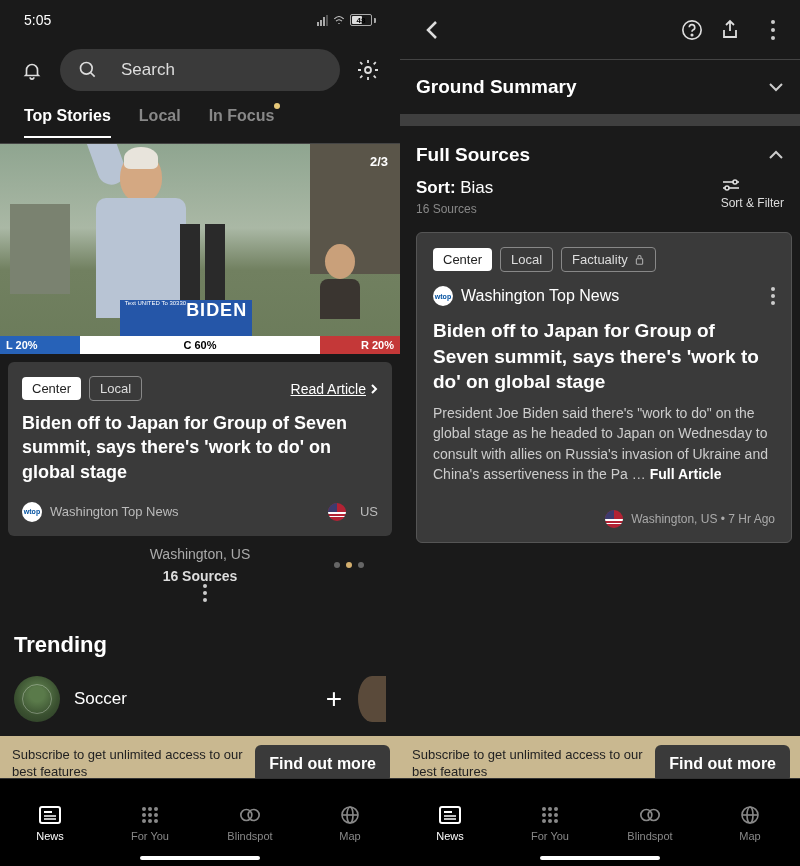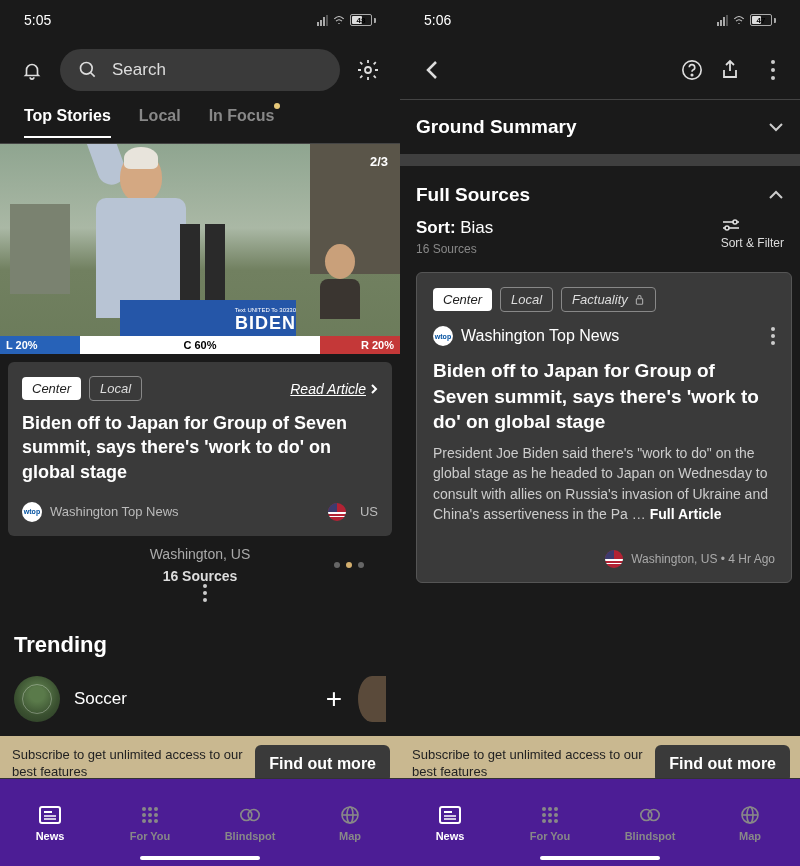--- a/index.html
+++ b/index.html
@@ -14,21 +14,21 @@
   .bar1 { height: 4px; } .bar2 { height: 6px; } .bar3 { height: 9px; } .bar4 { height: 11px; background: #555; }
   .wifi-ic { width: 14px; height: 14px; }
   .batt { display: flex; align-items: center; gap: 2px; }
   .batt-shell { width: 22px; height: 12px; border: 1px solid #aaa; border-radius: 2px; position: relative; display: flex; align-items: center; justify-content: center; font-size: 8px; color: #000; font-weight: 600; }
   .batt-fill { position: absolute; left: 1px; top: 1px; bottom: 1px; background: #ddd; border-radius: 1px; }
   .batt-tip { width: 2px; height: 5px; background: #aaa; border-radius: 0 1px 1px 0; }
 
   
   .header { height: 60px; display: flex; align-items: center; padding: 0 16px; gap: 12px; }
   .icon-btn { width: 32px; height: 32px; display: flex; align-items: center; justify-content: center; color: #ddd; }
-  .searchbar { flex: 1; height: 42px; background: #3a3a3a; border-radius: 21px; display: flex; align-items: center; padding: 0 18px; gap: 14px; color: #ddd; font-size: 17px; }
+  .searchbar { flex: 1; height: 42px; background: #3a3a3a; border-radius: 21px; display: flex; align-items: center; padding: 0 18px; gap: 23px; color: #ddd; font-size: 17px; }
   .search-placeholder { color: #ddd; }
 
   
   .tabs { height: 44px; display: flex; align-items: center; padding: 0 24px; gap: 28px; border-bottom: 1px solid #444; font-size: 16px; font-weight: 600; }
   .tab { color: #888; position: relative; padding-bottom: 12px; }
   .tab.active { color: #fff; }
   .tab.active::after { content: ""; position: absolute; left: 0; right: 0; bottom: -1px; height: 2px; background: #fff; }
   .tab-dot { width: 6px; height: 6px; border-radius: 50%; background: #e6c879; position: absolute; top: -4px; right: -6px; }
 
   
@@ -39,31 +39,31 @@
   .person { position: absolute; left: 120px; top: 8px; }
   .head { width: 42px; height: 50px; background: #d4a882; border-radius: 50% 50% 45% 45%; position: relative; }
   .hair { position: absolute; top: -5px; left: 4px; right: 4px; height: 22px; background: #e8e4dc; border-radius: 50% 50% 20% 20%; }
   .torso { width: 90px; height: 120px; background: #b8c4d4; border-radius: 10px 10px 0 0; position: relative; left: -24px; top: -4px; }
   .arm { position: absolute; left: -30px; top: -38px; width: 28px; height: 72px; background: #b8c4d4; border-radius: 14px; transform: rotate(-20deg); }
   .podium { position: absolute; left: 180px; bottom: 50px; width: 20px; height: 80px; background: #2a2a2a; }
   .podium2 { position: absolute; left: 205px; bottom: 50px; width: 20px; height: 80px; background: #2a2a2a; }
   .person2 { position: absolute; right: 40px; bottom: 40px; width: 40px; height: 70px; }
   .head2 { width: 30px; height: 35px; background: #c9a07a; border-radius: 50%; margin: 0 auto; }
   .torso2 { width: 40px; height: 40px; background: #3a3530; border-radius: 8px 8px 0 0; }
-  .banner { position: absolute; bottom: 14px; left: 120px; width: 176px; height: 40px; background: #2556a8; color: #fff; display: flex; flex-direction: column; align-items: flex-end; justify-content: center; font-size: 6px; }
+  .banner { position: absolute; bottom: 14px; left: 120px; width: 132px; height: 40px; background: #2556a8; color: #fff; display: flex; flex-direction: row; align-items: flex-start; justify-content: center; font-size: 6px; }
   .banner-big { font-size: 18px; font-weight: 900; letter-spacing: 1px; }
   .counter { position: absolute; top: 10px; right: 12px; color: #fff; font-size: 13px; font-weight: 600; }
   .bias-bar { position: absolute; bottom: 0; left: 0; right: 0; height: 18px; display: flex; font-size: 11px; font-weight: 700; color: #fff; }
   .bias-l { background: #2762b8; width: 20%; display: flex; align-items: center; padding-left: 6px; }
   .bias-c { background: #fff; color: #000; width: 60%; display: flex; align-items: center; justify-content: center; }
   .bias-r { background: #c43838; width: 20%; display: flex; align-items: center; justify-content: flex-end; padding-right: 6px; }
 
   
   .card { margin: 8px 8px 0 8px; background: #3a3a3a; border-radius: 6px; padding: 14px; }
-  .pill-row { display: flex; align-items: center; gap: 8px; font-style: italic; }
+  .pill-row { display: flex; align-items: center; gap: 8px; }
   .pill { padding: 4px 10px; border-radius: 4px; font-size: 13px; font-weight: 500; }
   .pill-white { background: #fff; color: #222; }
   .pill-outline { border: 1px solid #888; color: #ddd; }
   .read-link { margin-left: auto; color: #fff; font-size: 14px; font-weight: 500; text-decoration: underline; display: flex; align-items: center; gap: 4px; }
   .card-title { color: #fff; font-size: 18px; font-weight: 700; margin-top: 10px; line-height: 1.35; }
   .source-row { display: flex; align-items: center; gap: 8px; margin-top: 18px; }
   .src-icon { width: 20px; height: 20px; border-radius: 50%; background: #fff; display: flex; align-items: center; justify-content: center; font-size: 7px; font-weight: 700; color: #0050a0; }
   .src-name { color: #bbb; font-size: 13px; }
   .flag { width: 18px; height: 18px; border-radius: 50%; background: linear-gradient(to bottom, #b22234 0%, #b22234 50%, #fff 50%, #fff 60%, #b22234 60%, #b22234 70%, #fff 70%, #fff 80%, #b22234 80%); position: relative; margin-left: auto; overflow: hidden; }
   .flag::before { content: ""; position: absolute; left: 0; top: 0; width: 50%; height: 50%; background: #3c3b6e; }
@@ -86,21 +86,21 @@
   .trend-name { color: #fff; font-size: 17px; }
   .plus-btn { margin-left: auto; color: #fff; font-size: 28px; font-weight: 300; }
   .trend-peek { width: 28px; height: 46px; background: #5a4a3a; border-radius: 50% 0 0 50%; margin-left: 2px; }
 
   
   .subscribe { height: 56px; background: #c9b890; display: flex; align-items: center; padding: 0 10px 0 12px; gap: 10px; position: absolute; bottom: 74px; left: 0; right: 0; }
   .sub-text { color: #222; font-size: 13px; line-height: 1.3; flex: 1; }
   .sub-btn { background: #3a3a3a; color: #fff; border: none; border-radius: 6px; padding: 10px 14px; font-size: 16px; font-weight: 600; }
 
   
-  .bottomnav { position: absolute; bottom: 0; left: 0; right: 0; height: 88px; background: #4c1d95; display: flex; border-top: 1px solid #333; font-weight: bold; }
+  .bottomnav { position: absolute; bottom: 0; left: 0; right: 0; height: 88px; background: #000000; display: flex; border-top: 1px solid #333; }
   .navitem { flex: 1; display: flex; flex-direction: column; align-items: center; justify-content: center; gap: 4px; color: #888; font-size: 11px; }
   .navitem.active { color: #fff; }
   .nav-icon { width: 22px; height: 22px; display: flex; align-items: center; justify-content: center; }
   .home-ind { position: absolute; bottom: 6px; left: 50%; transform: translateX(-50%); width: 120px; height: 4px; background: #fff; border-radius: 2px; }
 
   
   .header2 { height: 60px; display: flex; align-items: center; padding: 0 16px; gap: 6px; color: #ddd; border-bottom: 1px solid #444; }
   .spacer { flex: 1; }
   .metahdr { padding: 14px 16px; display: flex; justify-content: space-between; align-items: center; color: #aaa; font-size: 13px; }
   .metahdr-r { color: #fff; font-weight: 600; }
@@ -307,41 +307,20 @@
           </svg>
         </div>
       <span>Map</span>
     </div>
     <div class="home-ind"></div>
   </div>
 </div>
 
 <div class="screen">
 
-  <div class="statusbar">
-    <span>5:06</span>
-    <div class="status-right">
-      <div class="signal-bars">
-        <div class="bar bar1"></div>
-          <div class="bar bar2"></div>
-          <div class="bar bar3"></div>
-          <div class="bar bar4"></div>
-      </div>
-      <svg class="wifi-ic" viewBox="0 0 24 24" fill="none" stroke="#ccc" stroke-width="2">
-          <path d="M4 10 q8 -8 16 0 M7 14 q5 -5 10 0 M11 18 l2 0"></path>
-        </svg>
-      <div class="batt">
-        <div class="batt-shell">
-            <div class="batt-fill" style="width:47%"></div>
-            <span style="position:relative">47</span>
-          </div>
-          <div class="batt-tip"></div>
-      </div>
-    </div>
-  </div>
 
   <div class="header2">
     <div class="icon-btn">
       <svg width="14" height="22" viewBox="0 0 14 22" fill="none" stroke="#ddd" stroke-width="2.5">
           <path d="M11 3 L3 11 L11 19"></path>
         </svg>
     </div>
     <div class="spacer"></div>
     <div class="icon-btn">
       <svg width="22" height="22" viewBox="0 0 24 24" fill="none" stroke="#ddd" stroke-width="1.8">
@@ -417,21 +396,21 @@
           <div class="kdot"></div>
           <div class="kdot"></div>
         </div>
     </div>
     <div class="big-title">Biden off to Japan for Group of Seven summit, says there's 'work to do' on global stage</div>
     <div class="excerpt">
       <span>President Joe Biden said there's "work to do" on the global stage as he headed to Japan on Wednesday to consult with allies on Russia's invasion of Ukraine and China's assertiveness in the Pa … </span><span class="full-link">Full Article</span>
     </div>
     <div class="card-foot">
       <span class="flag"></span>
-      <span>Washington, US • 4 Hr Ago</span>
+      <span>Washington, US • 7 Hr Ago</span>
     </div>
   </div>
 
   <div class="subscribe">
     <div class="sub-text">Subscribe to get unlimited access to our best features</div>
     <button class="sub-btn">Find out more</button>
   </div>
 
   <div class="bottomnav">
     <div class="navitem active">

